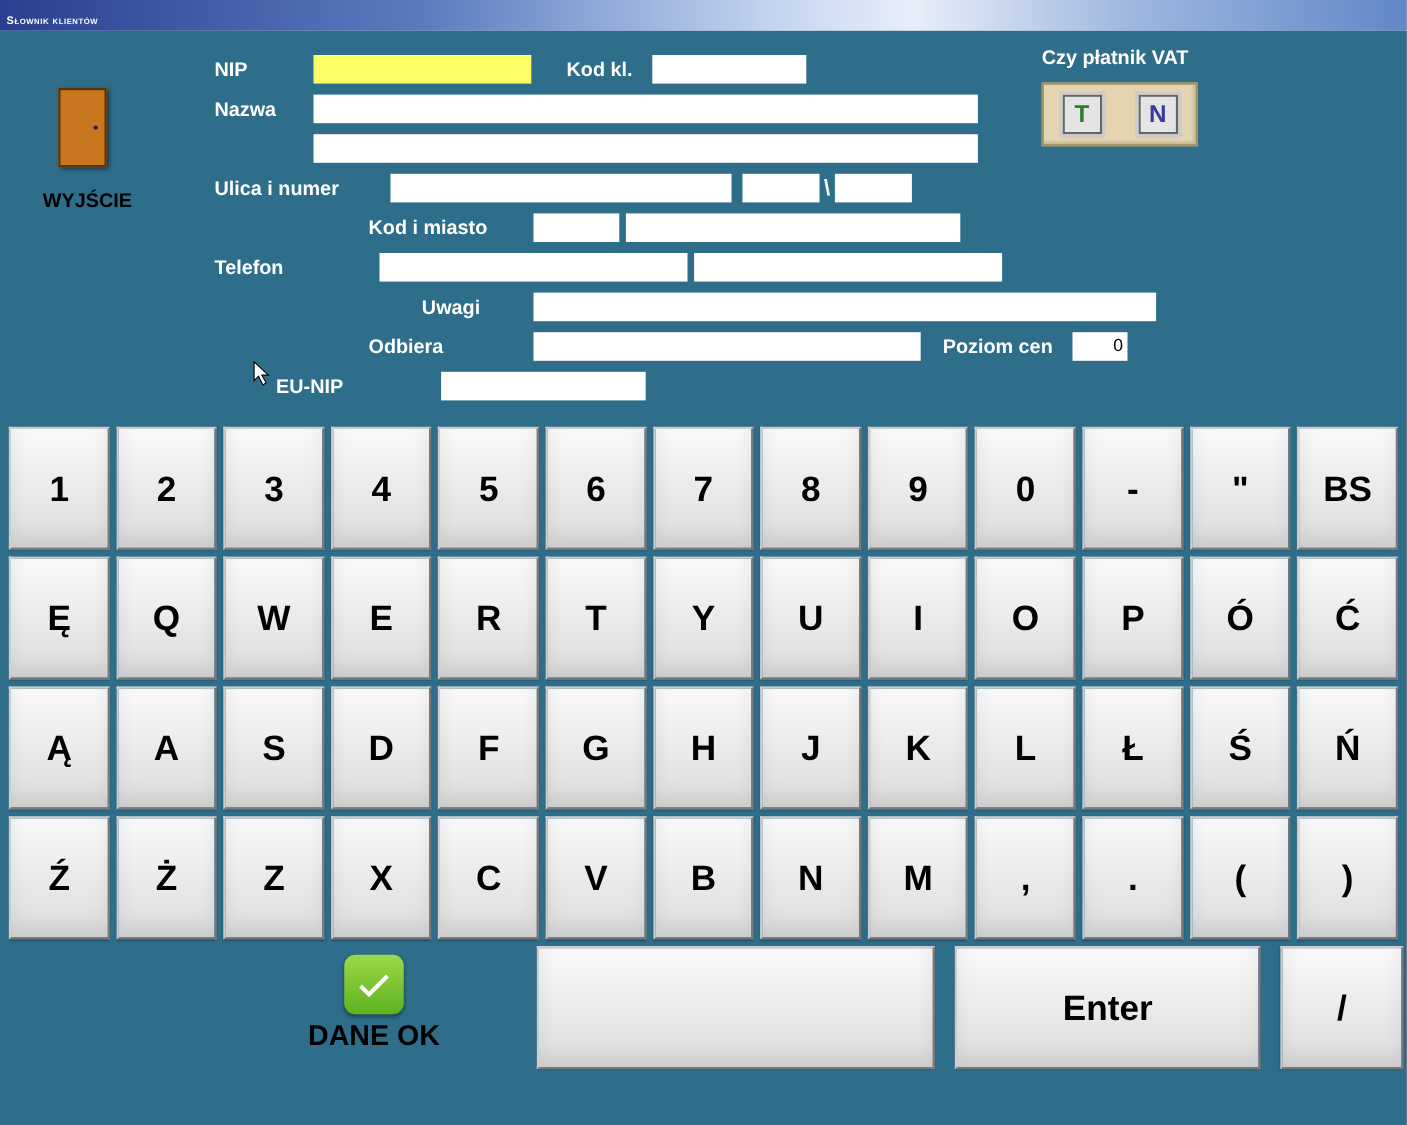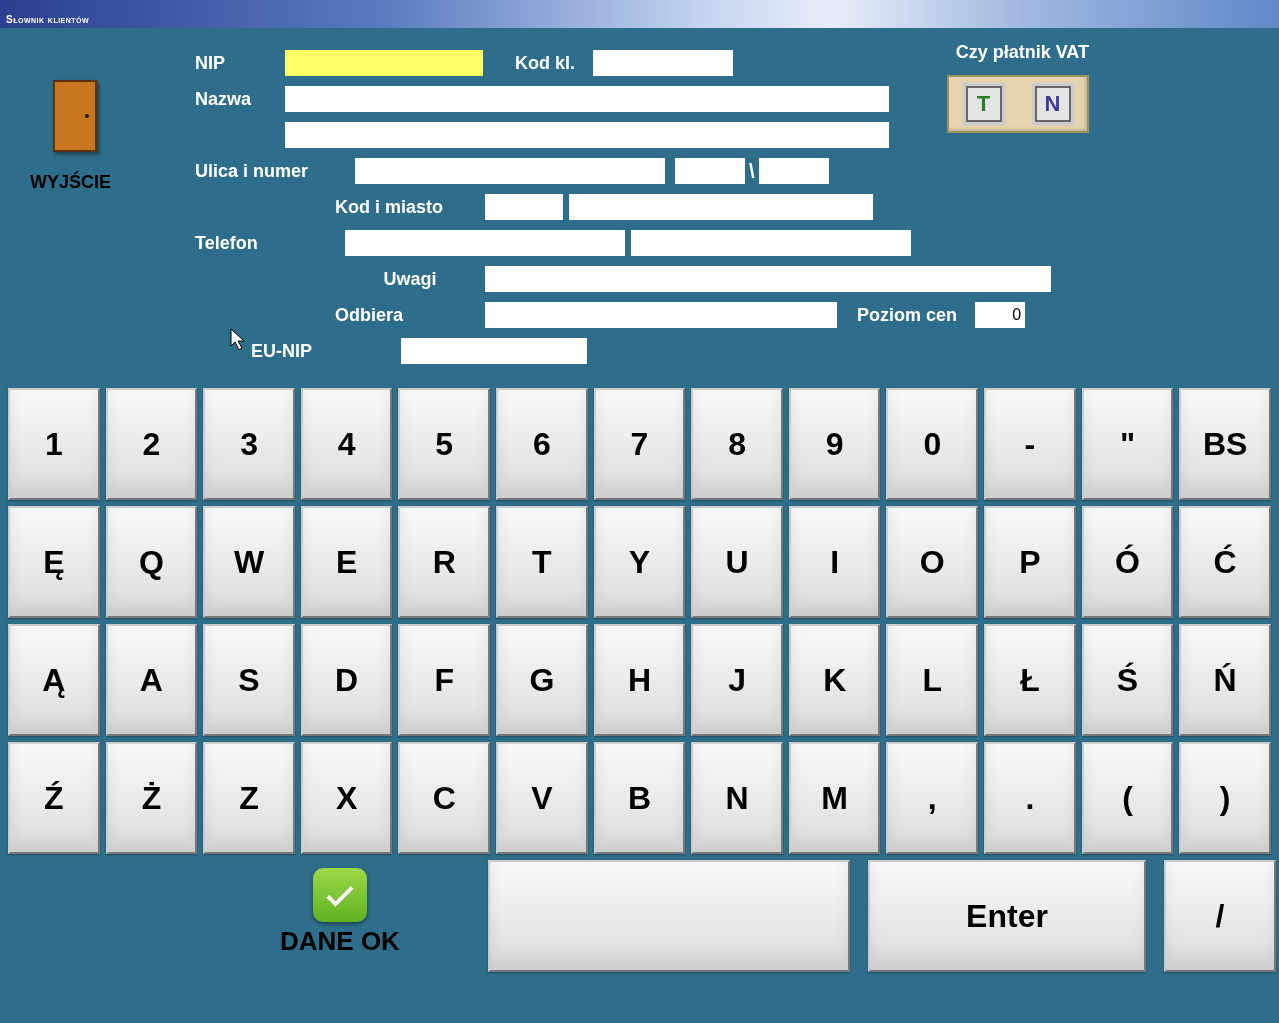--- a/index.html
+++ b/index.html
@@ -21,31 +21,31 @@
     width: 1279px;
     height: 1005px;
     background: #2e6e8a;
     position: relative;
     font-weight: bold;
     color: #fff;
     font-size: 18px;
   }
 
   
-  .exit-wrap { position: absolute; left: 30px; top: 52px; text-align: left; width: 90px; cursor: pointer; }
+  .exit-wrap { position: absolute; left: 30px; top: 52px; text-align: right; width: 90px; cursor: pointer; }
   .door {
     width: 44px; height: 72px; margin: 0 auto; background: #c9771f;
     border: 2px solid #5a340a; position: relative;
     box-shadow: 2px 2px 4px rgba(0,0,0,.5);
   }
   .door:before { content:""; position:absolute; right:6px; top:32px; width:4px; height:4px; background:#222; border-radius:50%; }
   .exit-label { color:#000; font-size:18px; font-weight:bold; margin-top:20px; }
 
   
-  .vat-wrap { position:absolute; right:190px; top:14px; text-align:right; }
+  .vat-wrap { position:absolute; right:190px; top:14px; text-align:left; }
   .vat-label { margin-bottom: 12px; font-size: 18px; }
   .vat-panel {
     width: 142px; height: 58px; background:#e4d5b0; border: 2px solid #a09060;
     display:flex; justify-content:space-around; align-items:center; margin: 0 auto;
     box-shadow: inset -2px -2px 3px rgba(0,0,0,.15);
   }
   .vat-btn {
     width: 36px; height: 36px; background:#e4e4e4;
     border: 2px solid #666; outline: 3px solid #ccc;
     font-size: 22px; font-weight:bold; display:flex; align-items:center; justify-content:center;

